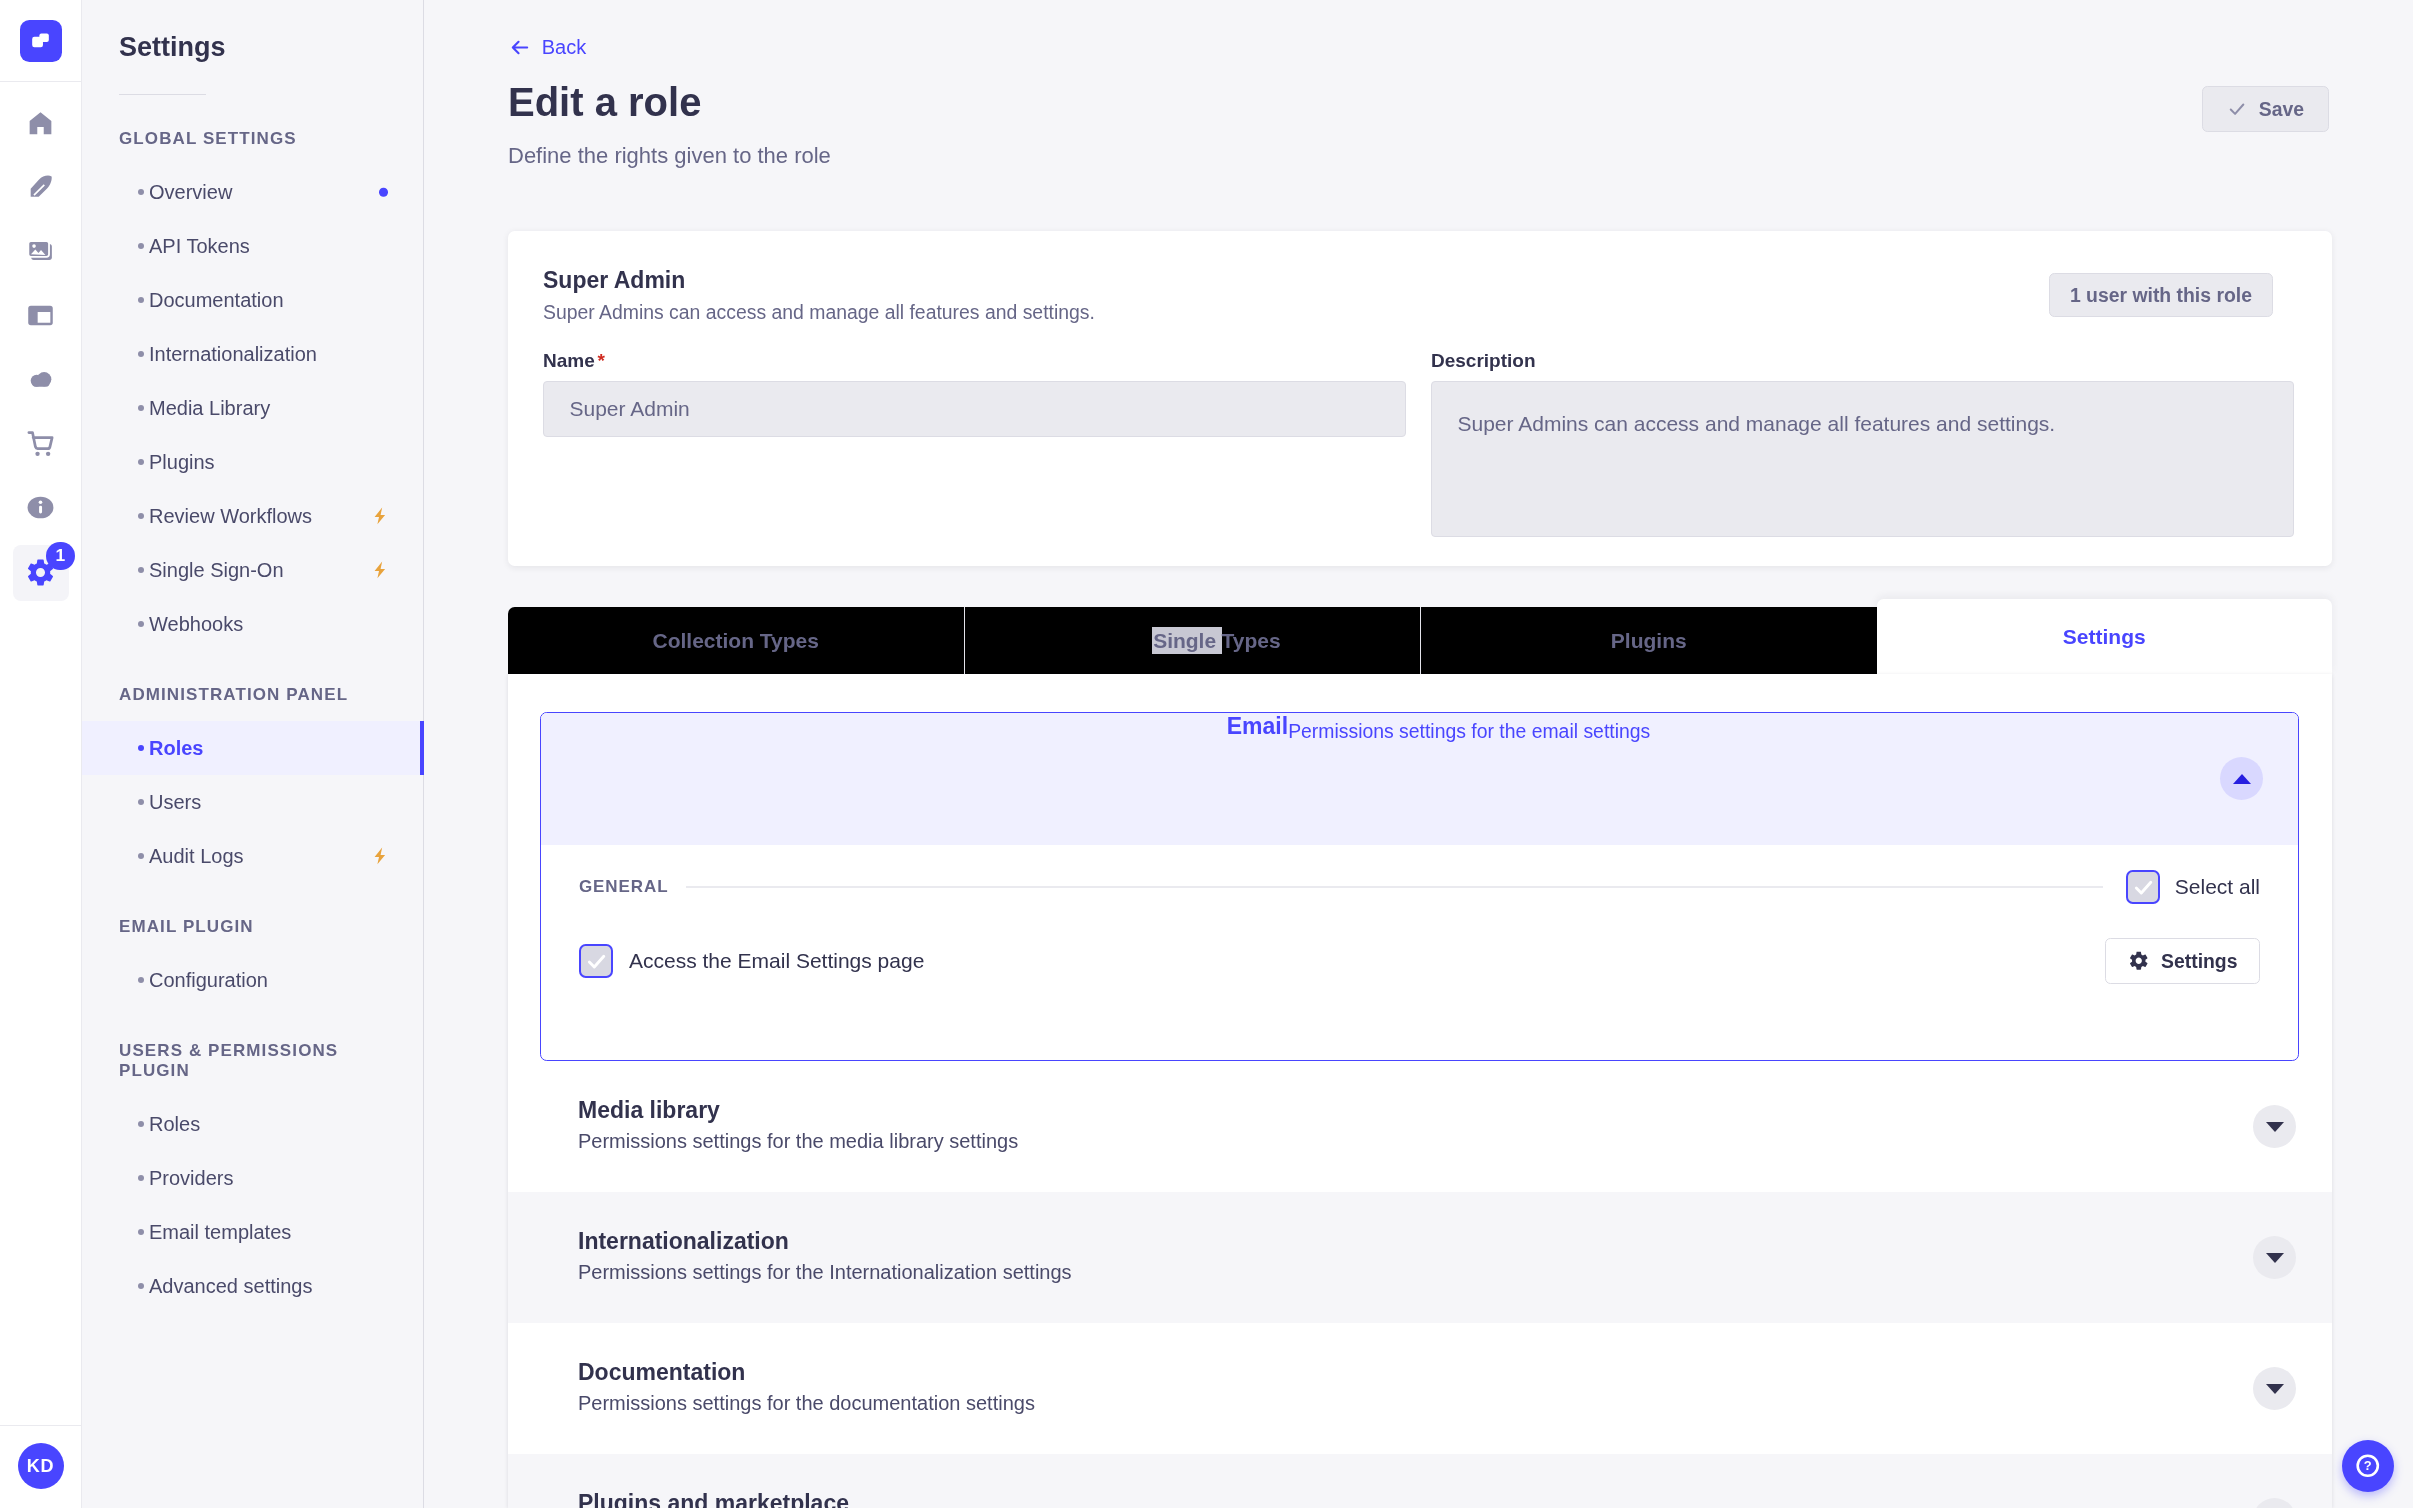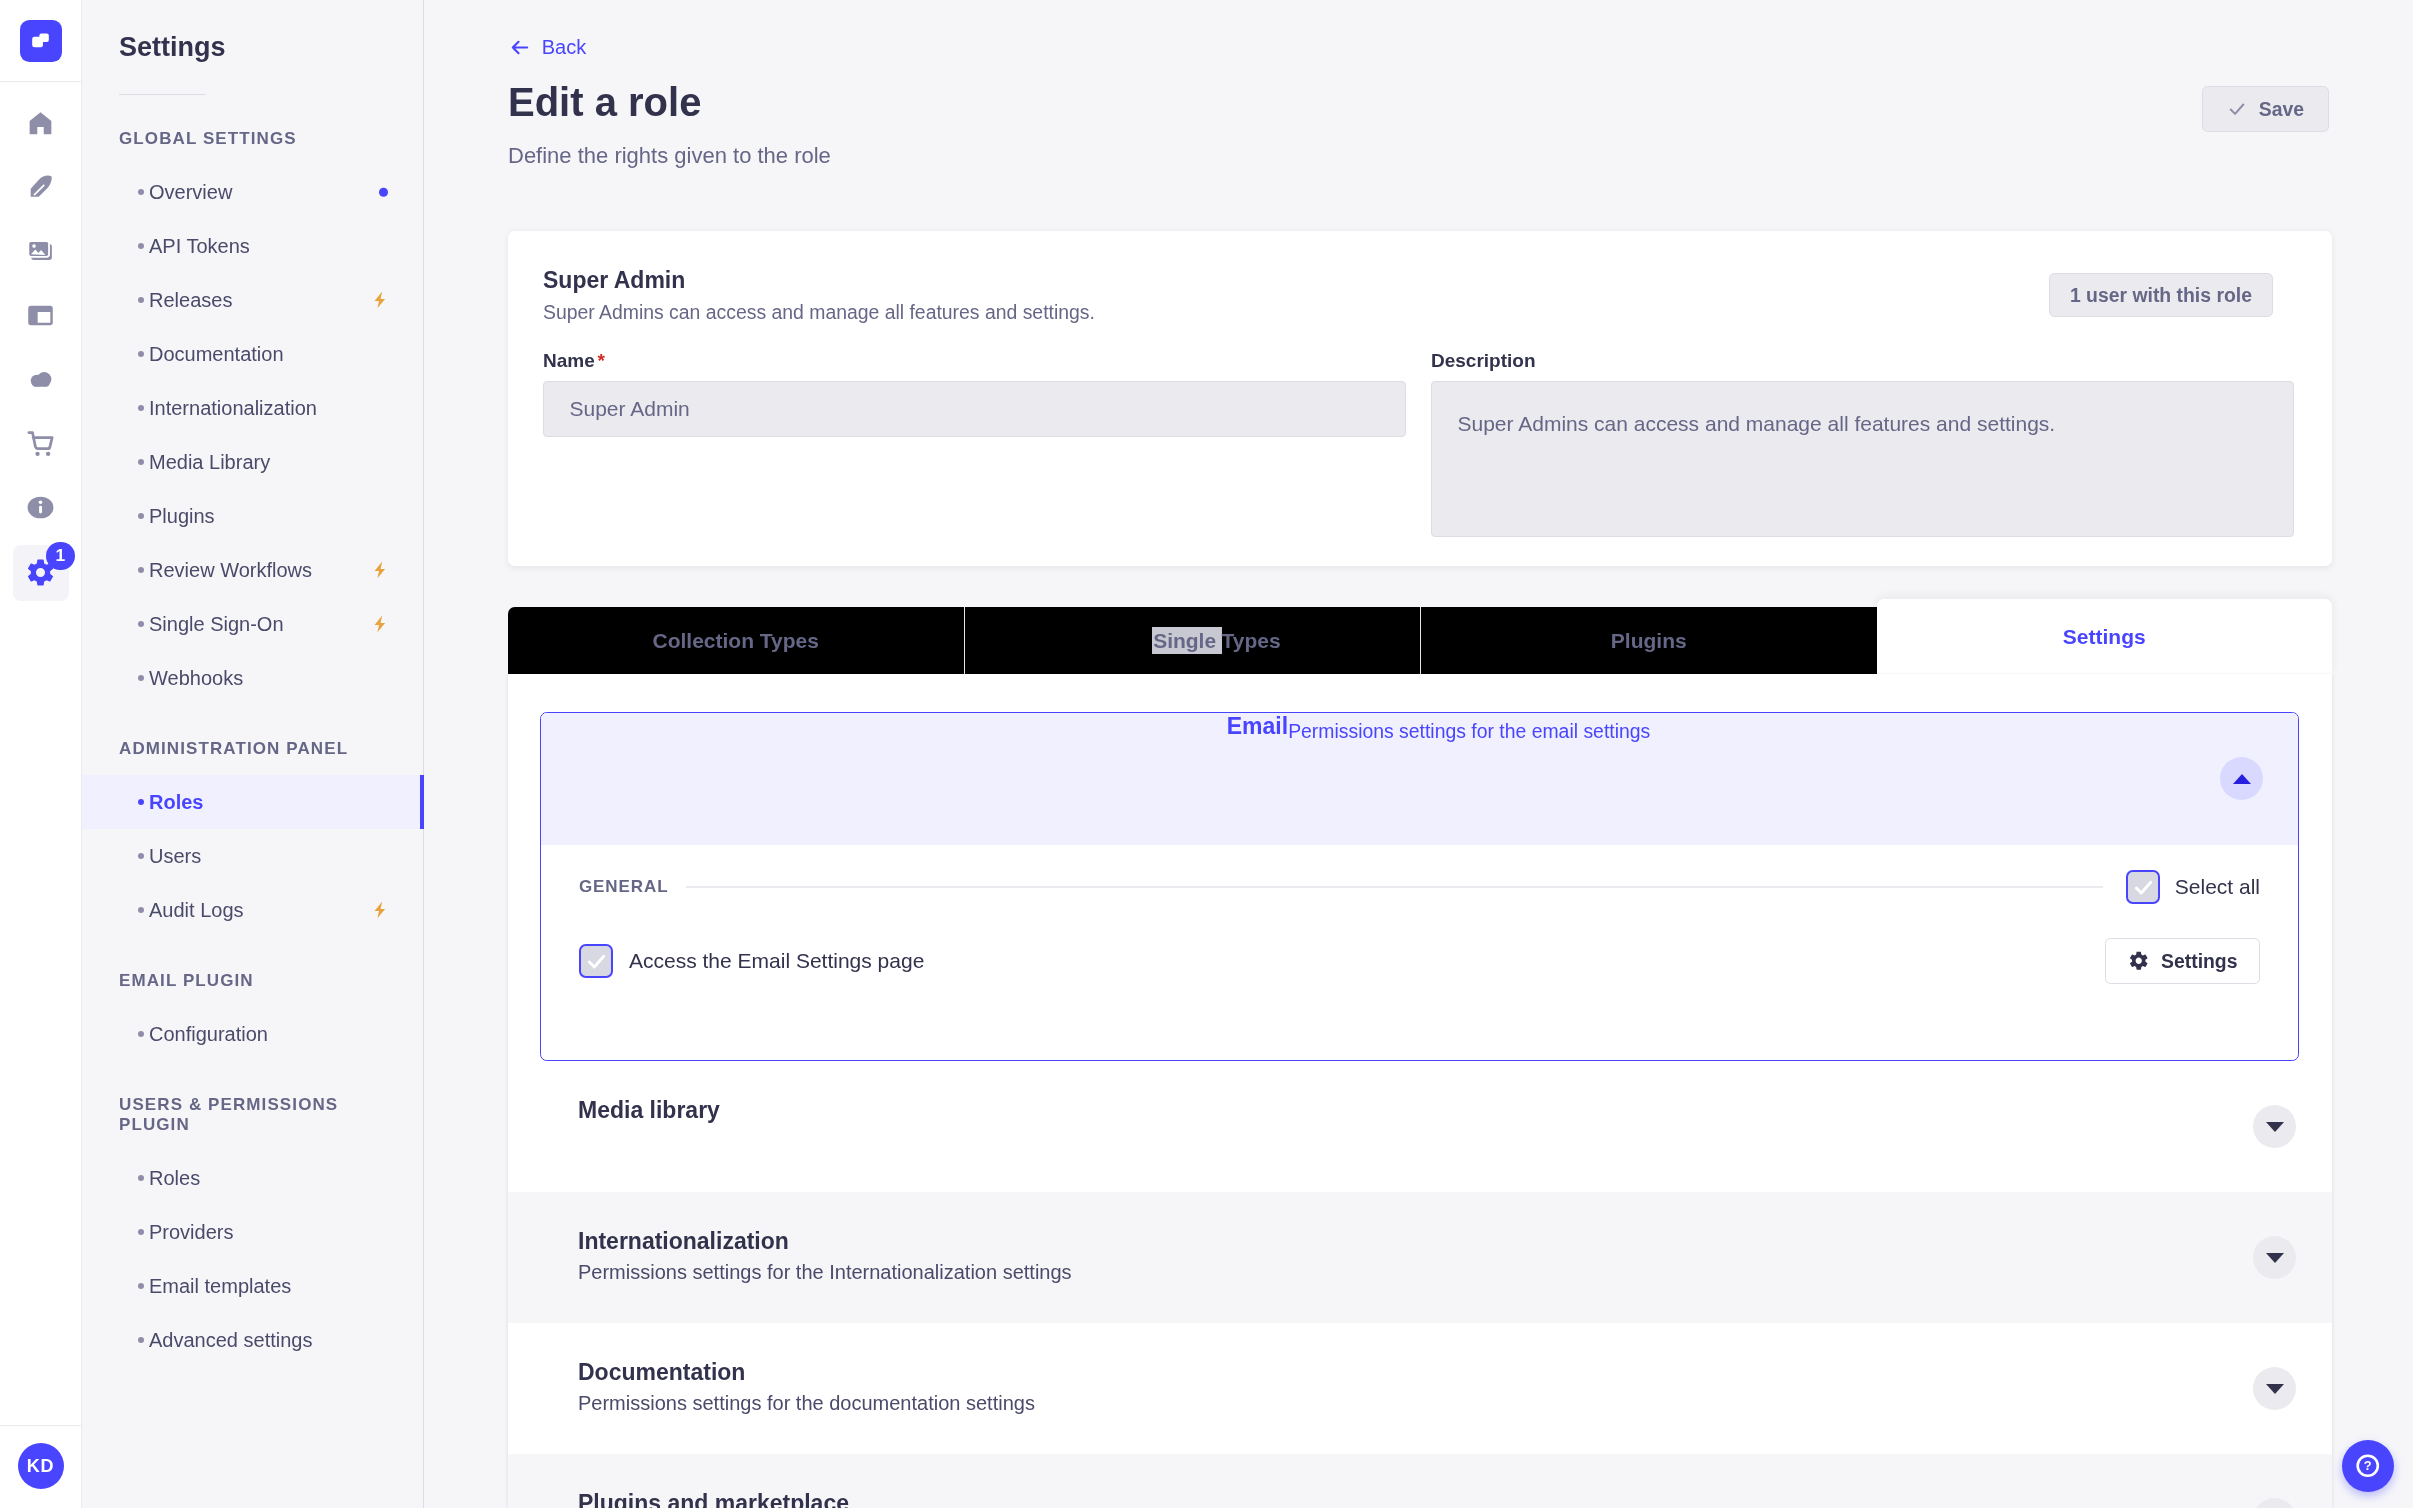--- a/index.html
+++ b/index.html
@@ -232,29 +232,20 @@
             <span class="bullet"></span>
             <span>Overview</span>
             <span class="notif-dot"></span>
           </div>
           <div class="item">
             <span class="bullet"></span>
             <span>API Tokens</span>
           </div>
           <div class="item">
             <span class="bullet"></span>
-            <span>Releases</span>
-            <span class="bolt">
-              <svg viewBox="0 0 24 24" width="20" height="20">
-                <path d="M13.4 1.8 4.3 13.1h5.3L7.7 22l9.2-11.3h-5.4z" fill="#e8a33d"></path>
-              </svg>
-            </span>
-          </div>
-          <div class="item">
-            <span class="bullet"></span>
             <span>Documentation</span>
           </div>
           <div class="item">
             <span class="bullet"></span>
             <span>Internationalization</span>
           </div>
           <div class="item">
             <span class="bullet"></span>
             <span>Media Library</span>
           </div>
@@ -410,20 +401,21 @@
               <path fill="#32324d" d="M19.43 12.98c.04-.32.07-.64.07-.98s-.03-.66-.07-.98l2.11-1.65c.19-.15.24-.42.12-.64l-2-3.46c-.12-.22-.39-.3-.61-.22l-2.49 1c-.52-.4-1.08-.73-1.69-.98l-.38-2.65C14.46 2.18 14.25 2 14 2h-4c-.25 0-.46.18-.49.42l-.38 2.65c-.61.25-1.17.59-1.69.98l-2.49-1c-.23-.09-.49 0-.61.22l-2 3.46c-.13.22-.07.49.12.64l2.11 1.65c-.04.32-.07.65-.07.98s.03.66.07.98l-2.11 1.65c-.19.15-.24.42-.12.64l2 3.46c.12.22.39.3.61.22l2.49-1c.52.4 1.08.73 1.69.98l.38 2.65c.03.24.24.42.49.42h4c.25 0 .46-.18.49-.42l.38-2.65c.61-.25 1.17-.59 1.69-.98l2.49 1c.23.09.49 0 .61-.22l2-3.46c.12-.22.07-.49-.12-.64l-2.11-1.65zM12 15.5c-1.93 0-3.5-1.57-3.5-3.5s1.57-3.5 3.5-3.5 3.5 1.57 3.5 3.5-1.57 3.5-3.5 3.5z"></path>
             </svg>
             <span>Settings</span>
           </button>
         </div>
       </div>
 
       <div class="perm-rows" id="perm-rows">
           <div class="perm-row">
             <div class="perm-title">Media library</div>
+            <div class="perm-sub">Permissions settings for the media library settings</div>
             <button class="chev">
               <span class="tri-down"></span>
             </button>
           </div>
           <div class="perm-row shaded">
             <div class="perm-title">Internationalization</div>
             <div class="perm-sub">Permissions settings for the Internationalization settings</div>
             <button class="chev">
               <span class="tri-down"></span>
             </button>

